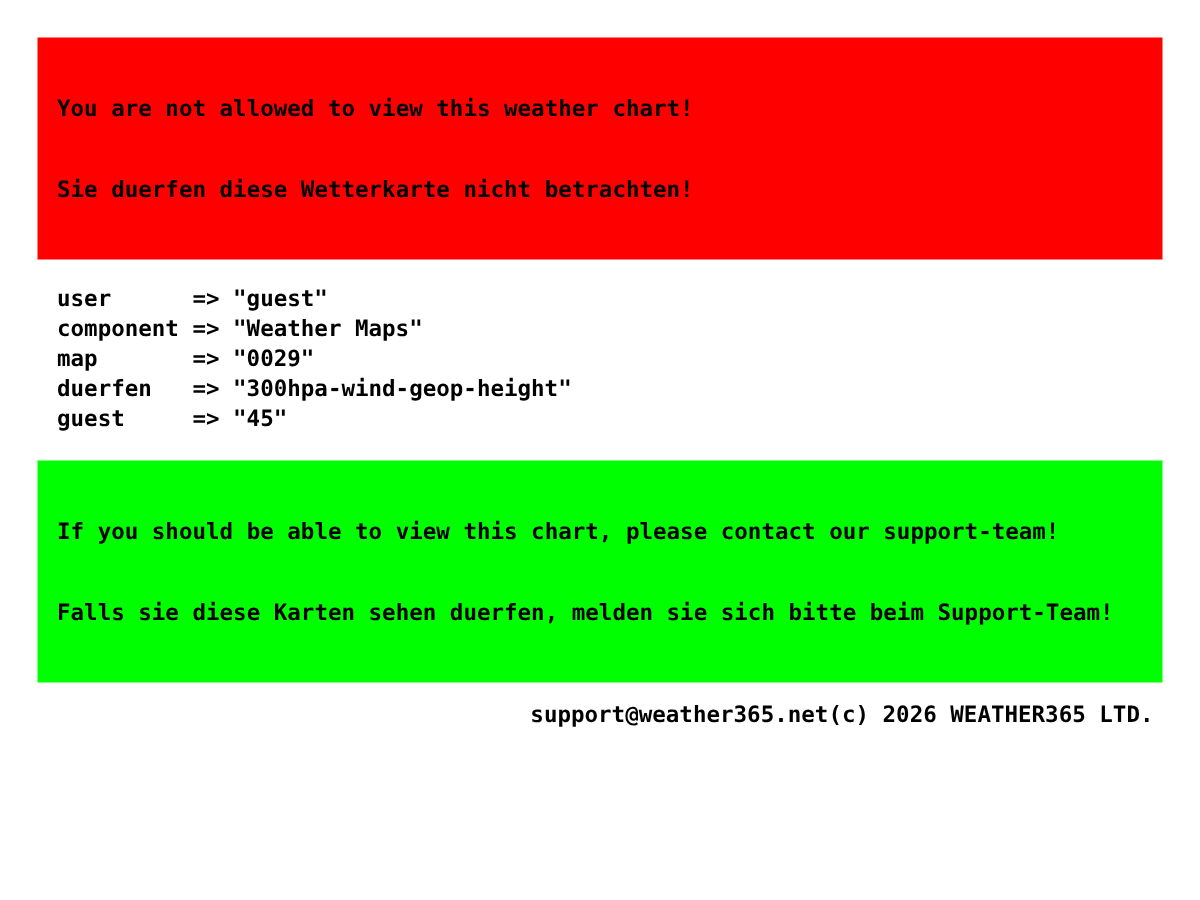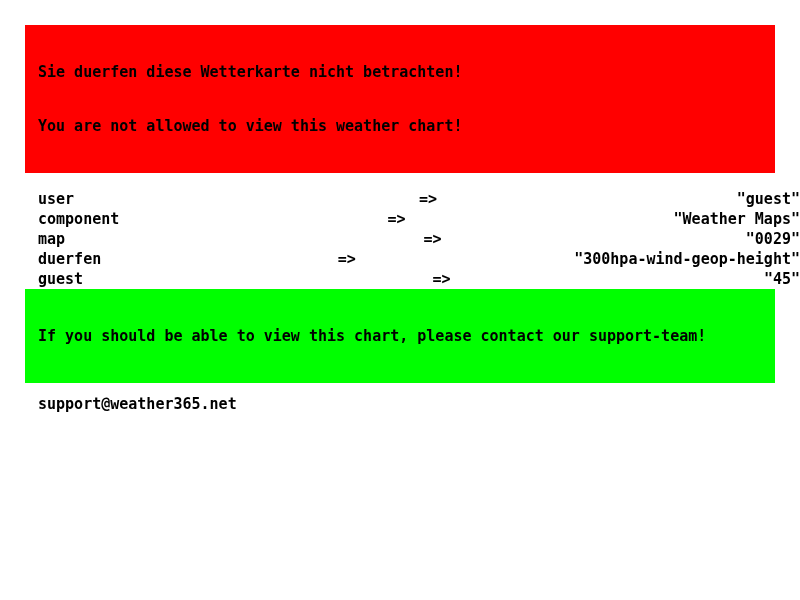--- a/index.html
+++ b/index.html
@@ -15,46 +15,46 @@
     letter-spacing: 0;
   }
   .banner {
     margin-left: 25px;
     margin-right: 25px;
     padding: 2px 13px;
     line-height: 18px;
     white-space: pre;
   }
   .banner--error { margin-top: 25px; }
-  .banner--support { }
+  .banner--support { margin-top: 18px; }
   .banner-line { white-space: pre; }
   .details {
     margin: 16px 0 0 38px;
     line-height: 20px;
   }
-  .detail-row { display: flex; white-space: pre; justify-content: space-between; }
+  .detail-row { display: flex; white-space: pre; }
   .detail-key { width: 10ch; flex: 0 0 auto; }
   .detail-arrow { width: 3ch; flex: 0 0 auto; }
   .detail-value { flex: 0 0 auto; }
   .footer {
     display: flex;
-    justify-content: flex-start;
+    justify-content: flex-end;
     margin: 11px 31px 0 38px;
     line-height: 20px;
     white-space: pre;
   }
 </style>
 </head>
 <body>
 
 <div>
 
   <div class="banner banner--error" style="background-color: rgb(255, 0, 0);">
+    <div class="banner-line">You are not allowed to view this weather chart!</div>
     <div class="banner-line">Sie duerfen diese Wetterkarte nicht betrachten!</div>
-    <div class="banner-line">You are not allowed to view this weather chart!</div>
   </div>
 
   <div class="details">
     <div class="detail-row">
       <span class="detail-key">user</span>
       <span class="detail-arrow">=&gt;</span>
       <span class="detail-value">"guest"</span>
     </div>
     <div class="detail-row">
       <span class="detail-key">component</span>
@@ -73,19 +73,21 @@
     </div>
     <div class="detail-row">
       <span class="detail-key">guest</span>
       <span class="detail-arrow">=&gt;</span>
       <span class="detail-value">"45"</span>
     </div>
   </div>
 
   <div class="banner banner--support" style="background-color: rgb(0, 255, 0);">
     <div class="banner-line">If you should be able to view this chart, please contact our support-team!</div>
+    <div class="banner-line">Falls sie diese Karten sehen duerfen, melden sie sich bitte beim Support-Team!</div>
   </div>
 
   <div class="footer">
     <span>support@weather365.net</span>
+    <span>(c) 2026 WEATHER365 LTD.</span>
   </div>
 
 </div>
 
 </body></html>

